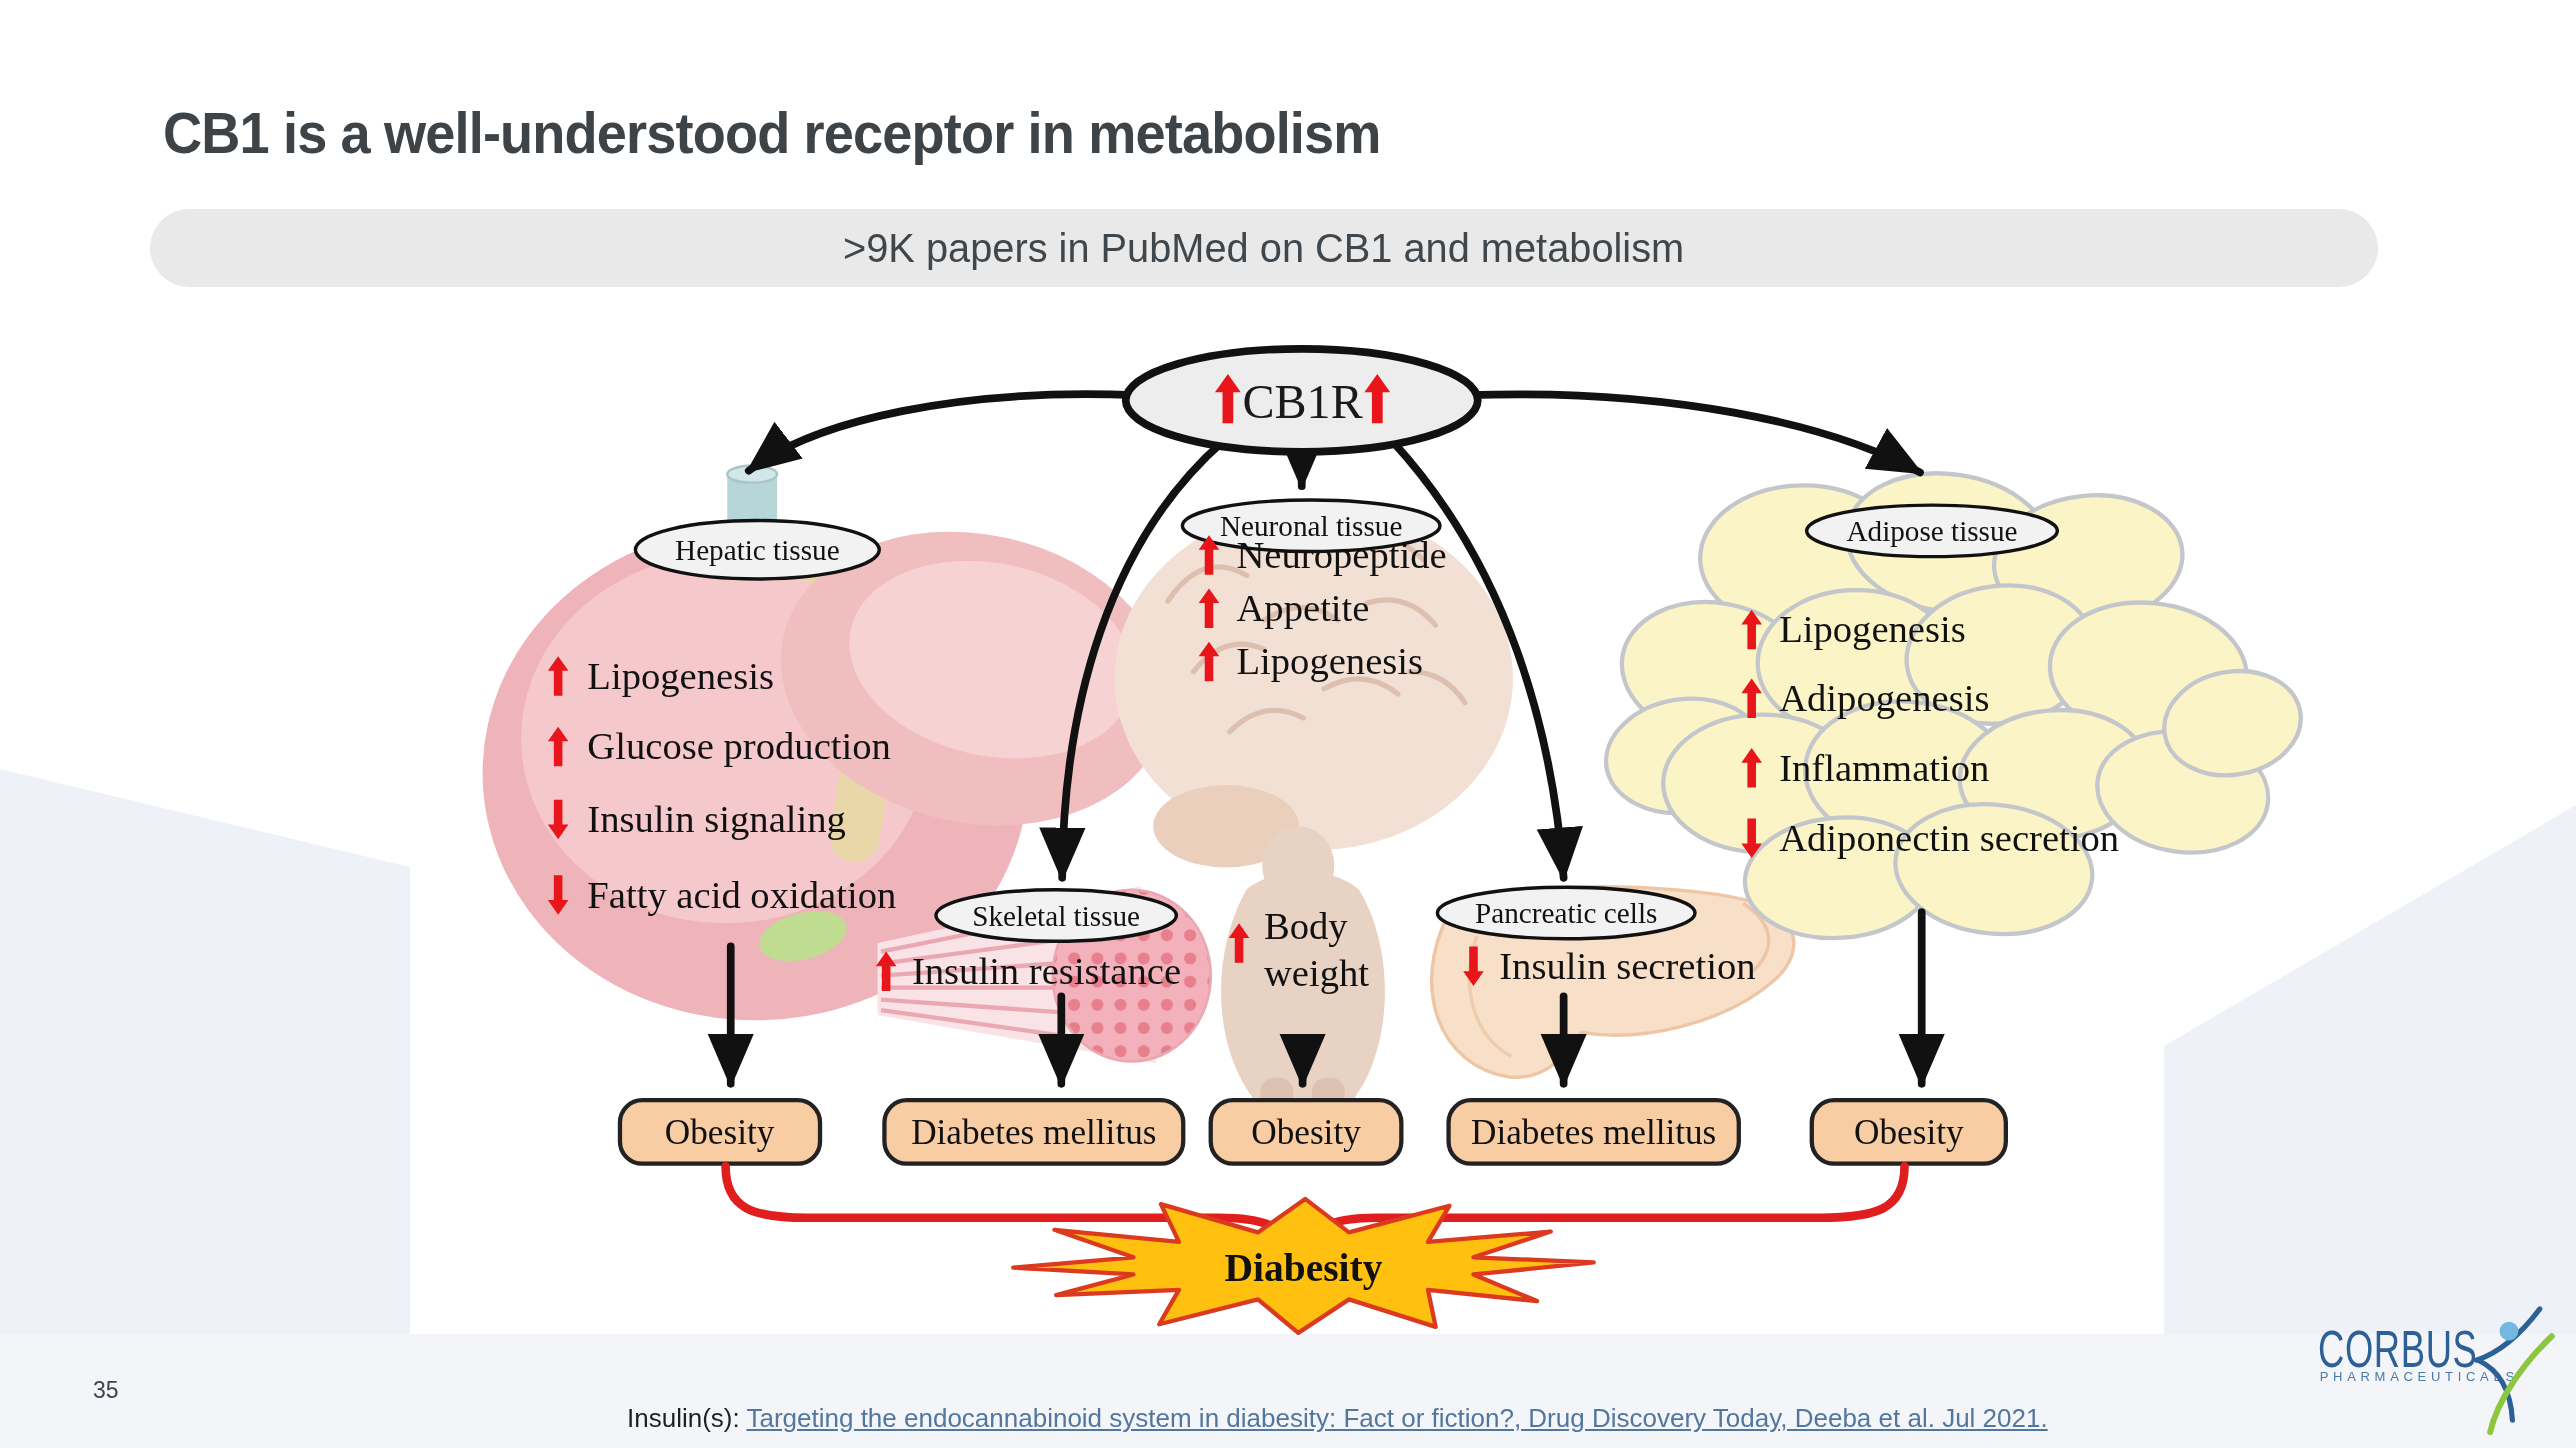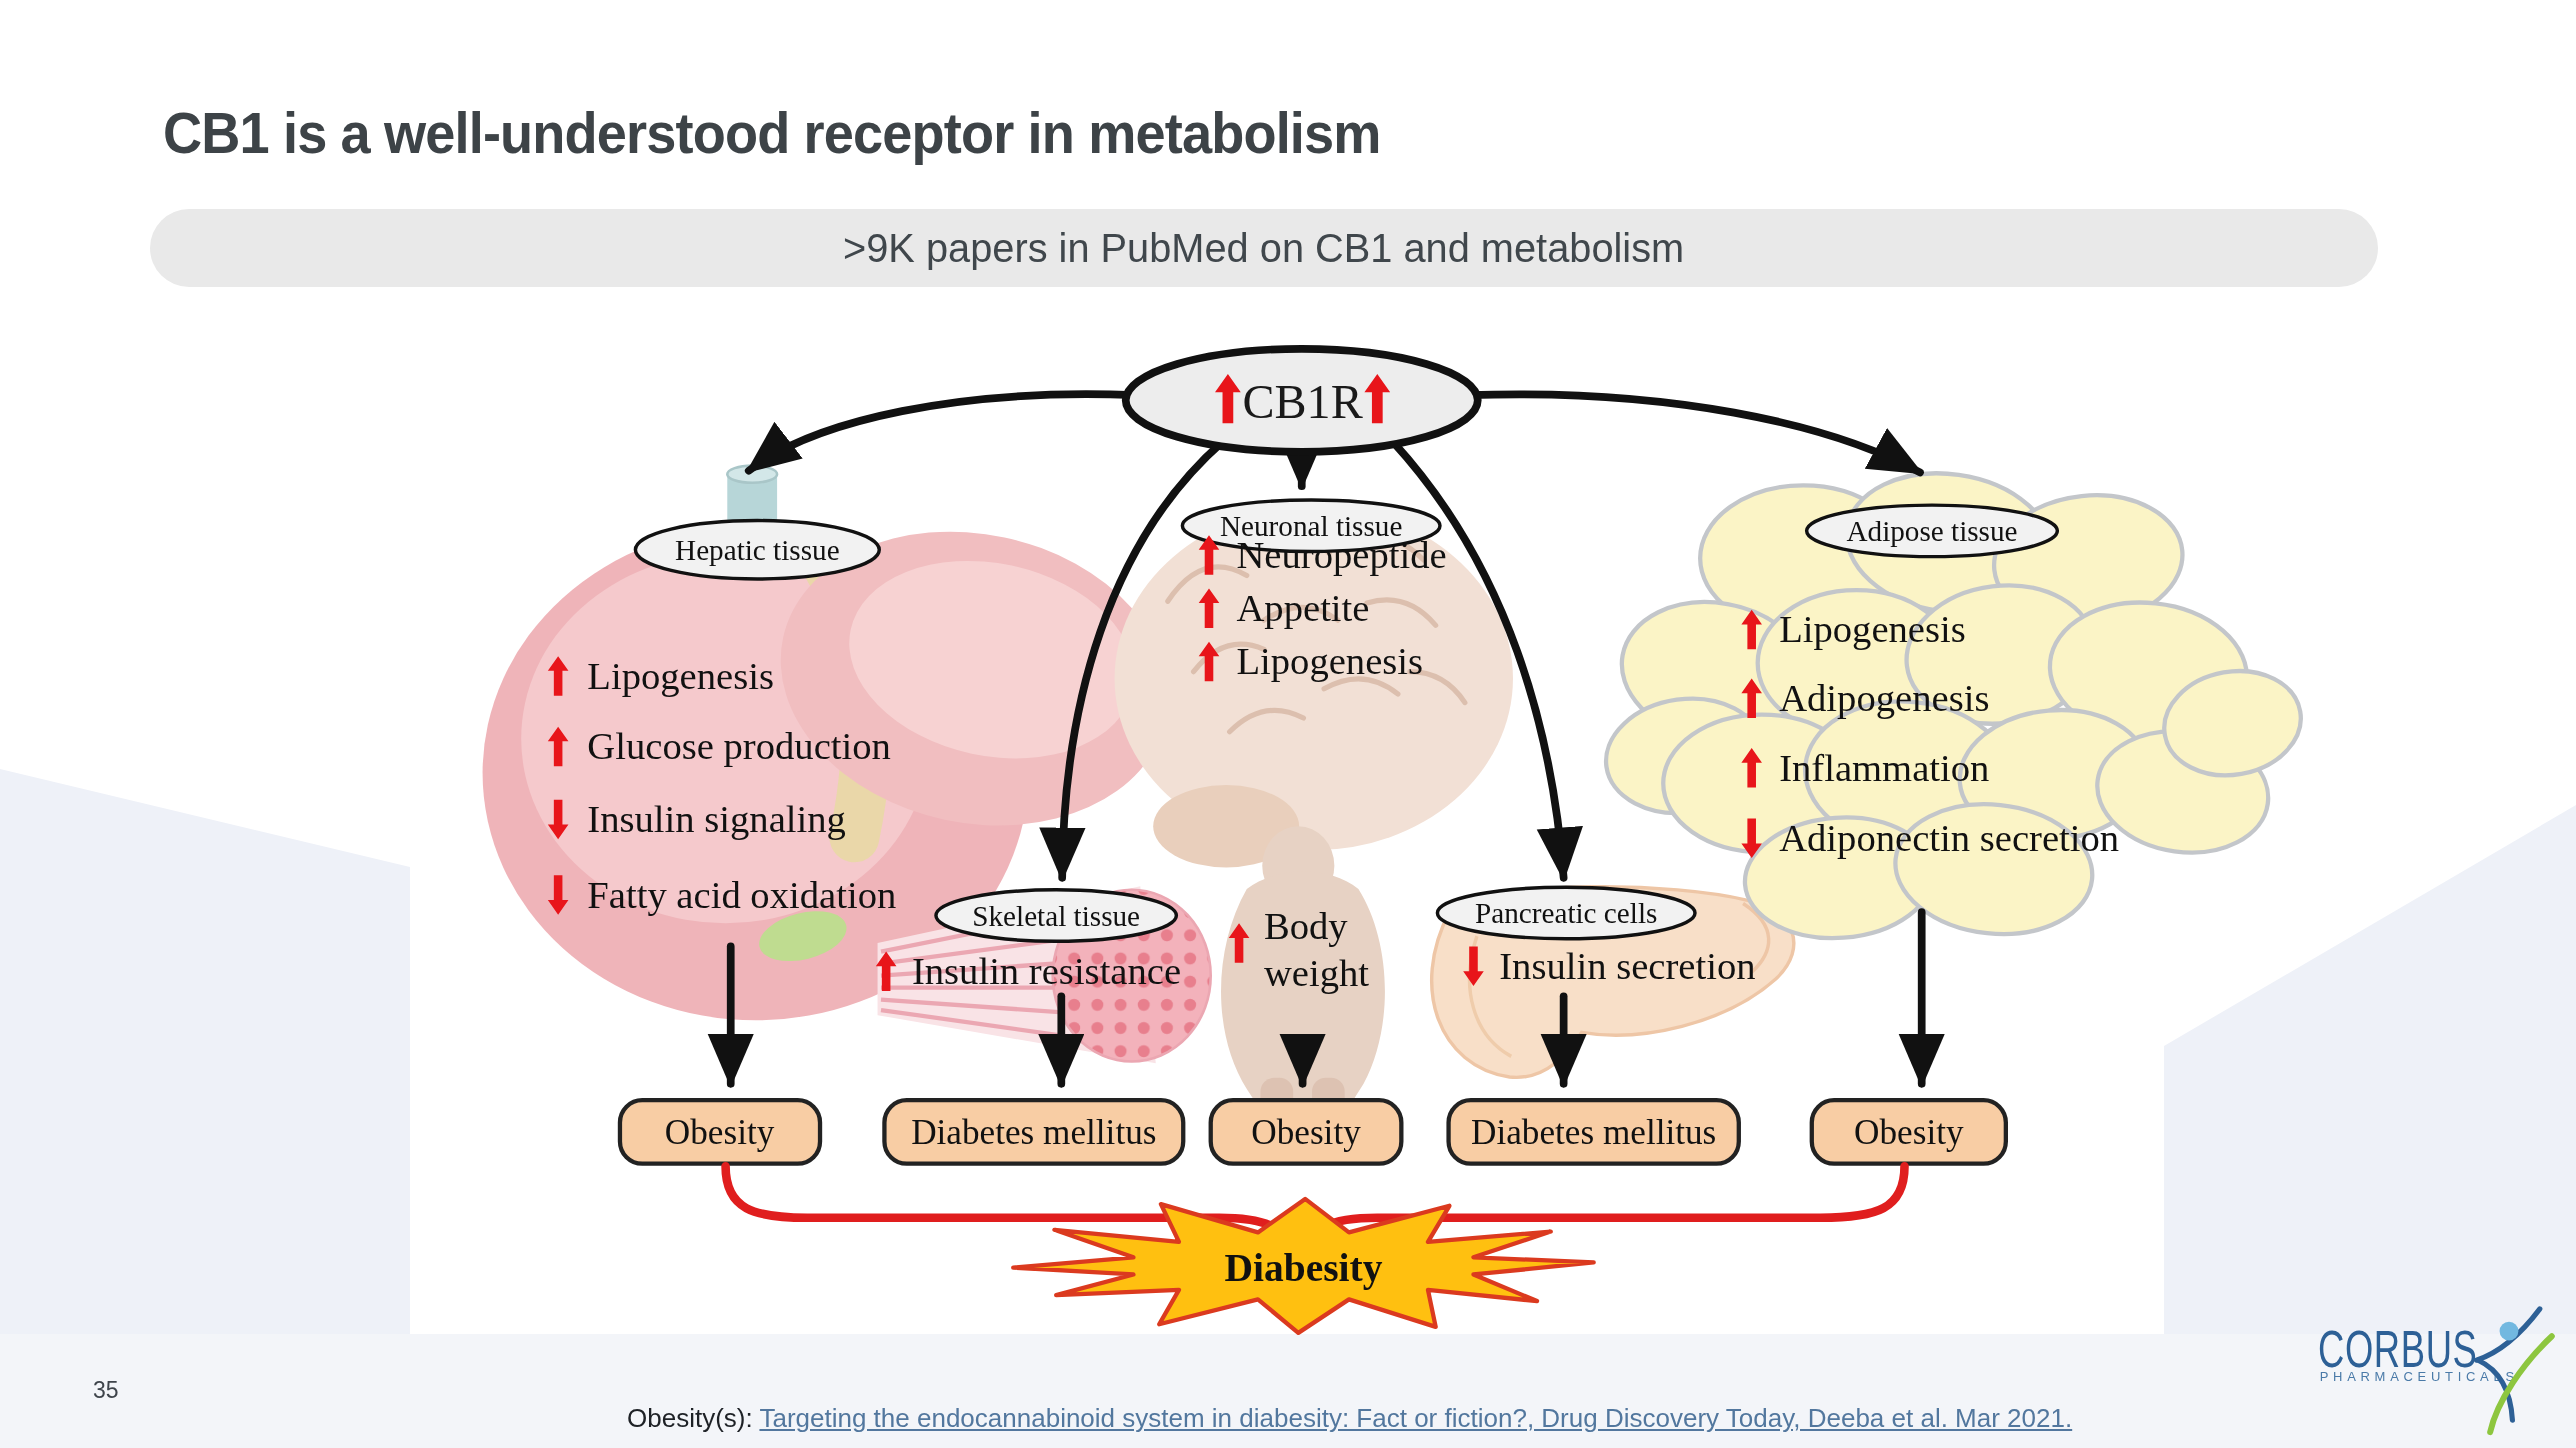--- a/index.html
+++ b/index.html
@@ -260,21 +260,21 @@
 
   <path d="M 845 1358 C 845 1408 878 1418 940 1418 L 1420 1418 C 1478 1418 1498 1432 1512 1458
            C 1526 1432 1546 1418 1604 1418 L 2120 1418 C 2185 1418 2218 1408 2218 1358" stroke="#e01e1e" stroke-width="10" fill="none" stroke-linecap="round"></path>
 
   <g>
     <polygon points="1856,1470 1716,1484 1790,1515 1663,1502 1672,1545 1571,1513 1512,1552 1465,1513 1350,1542 1373,1502 1230,1508 1320,1484 1180,1476 1320,1464 1228,1432 1373,1446 1352,1402 1465,1435 1520,1396 1571,1435 1688,1404 1663,1446 1806,1434 1716,1464" fill="#ffc010" stroke="#db3a1f" stroke-width="5" stroke-linejoin="round"></polygon>
     <text x="1518" y="1492" text-anchor="middle" font-family="Liberation Serif, DejaVu Serif, serif" font-size="46" font-weight="700" fill="#111">Diabesity</text>
   </g>
 </svg>
 
-<div id="source-line"><span>Obesity(s): </span><span class="link">Targeting the endocannabinoid system in diabesity: Fact or fiction?, Drug Discovery Today, Deeba et al. Mar 2021.</span></div>
+<div id="source-line"><span>Insulin(s): </span><span class="link">Targeting the endocannabinoid system in diabesity: Fact or fiction?, Drug Discovery Today, Deeba et al. Jul 2021.</span></div>
 
 <div id="page-number">35</div>
 
 <div id="corbus-logo">
   <div id="logo-wordmark">CORBUS</div>
   <div id="logo-subtitle">PHARMACEUTICALS</div>
   <svg id="logo-figure" width="112" height="137" viewBox="0 0 130 160">
     <path d="M 108 8 C 78 48 52 62 34 68" stroke="#2d6096" stroke-width="6" fill="none" stroke-linecap="round"></path>
     <path d="M 36 68 C 62 80 74 104 76 138" stroke="#2d6096" stroke-width="6" fill="none" stroke-linecap="round"></path>
     <path d="M 122 40 C 88 72 58 116 50 152" stroke="#8dc63f" stroke-width="7" fill="none" stroke-linecap="round"></path>

